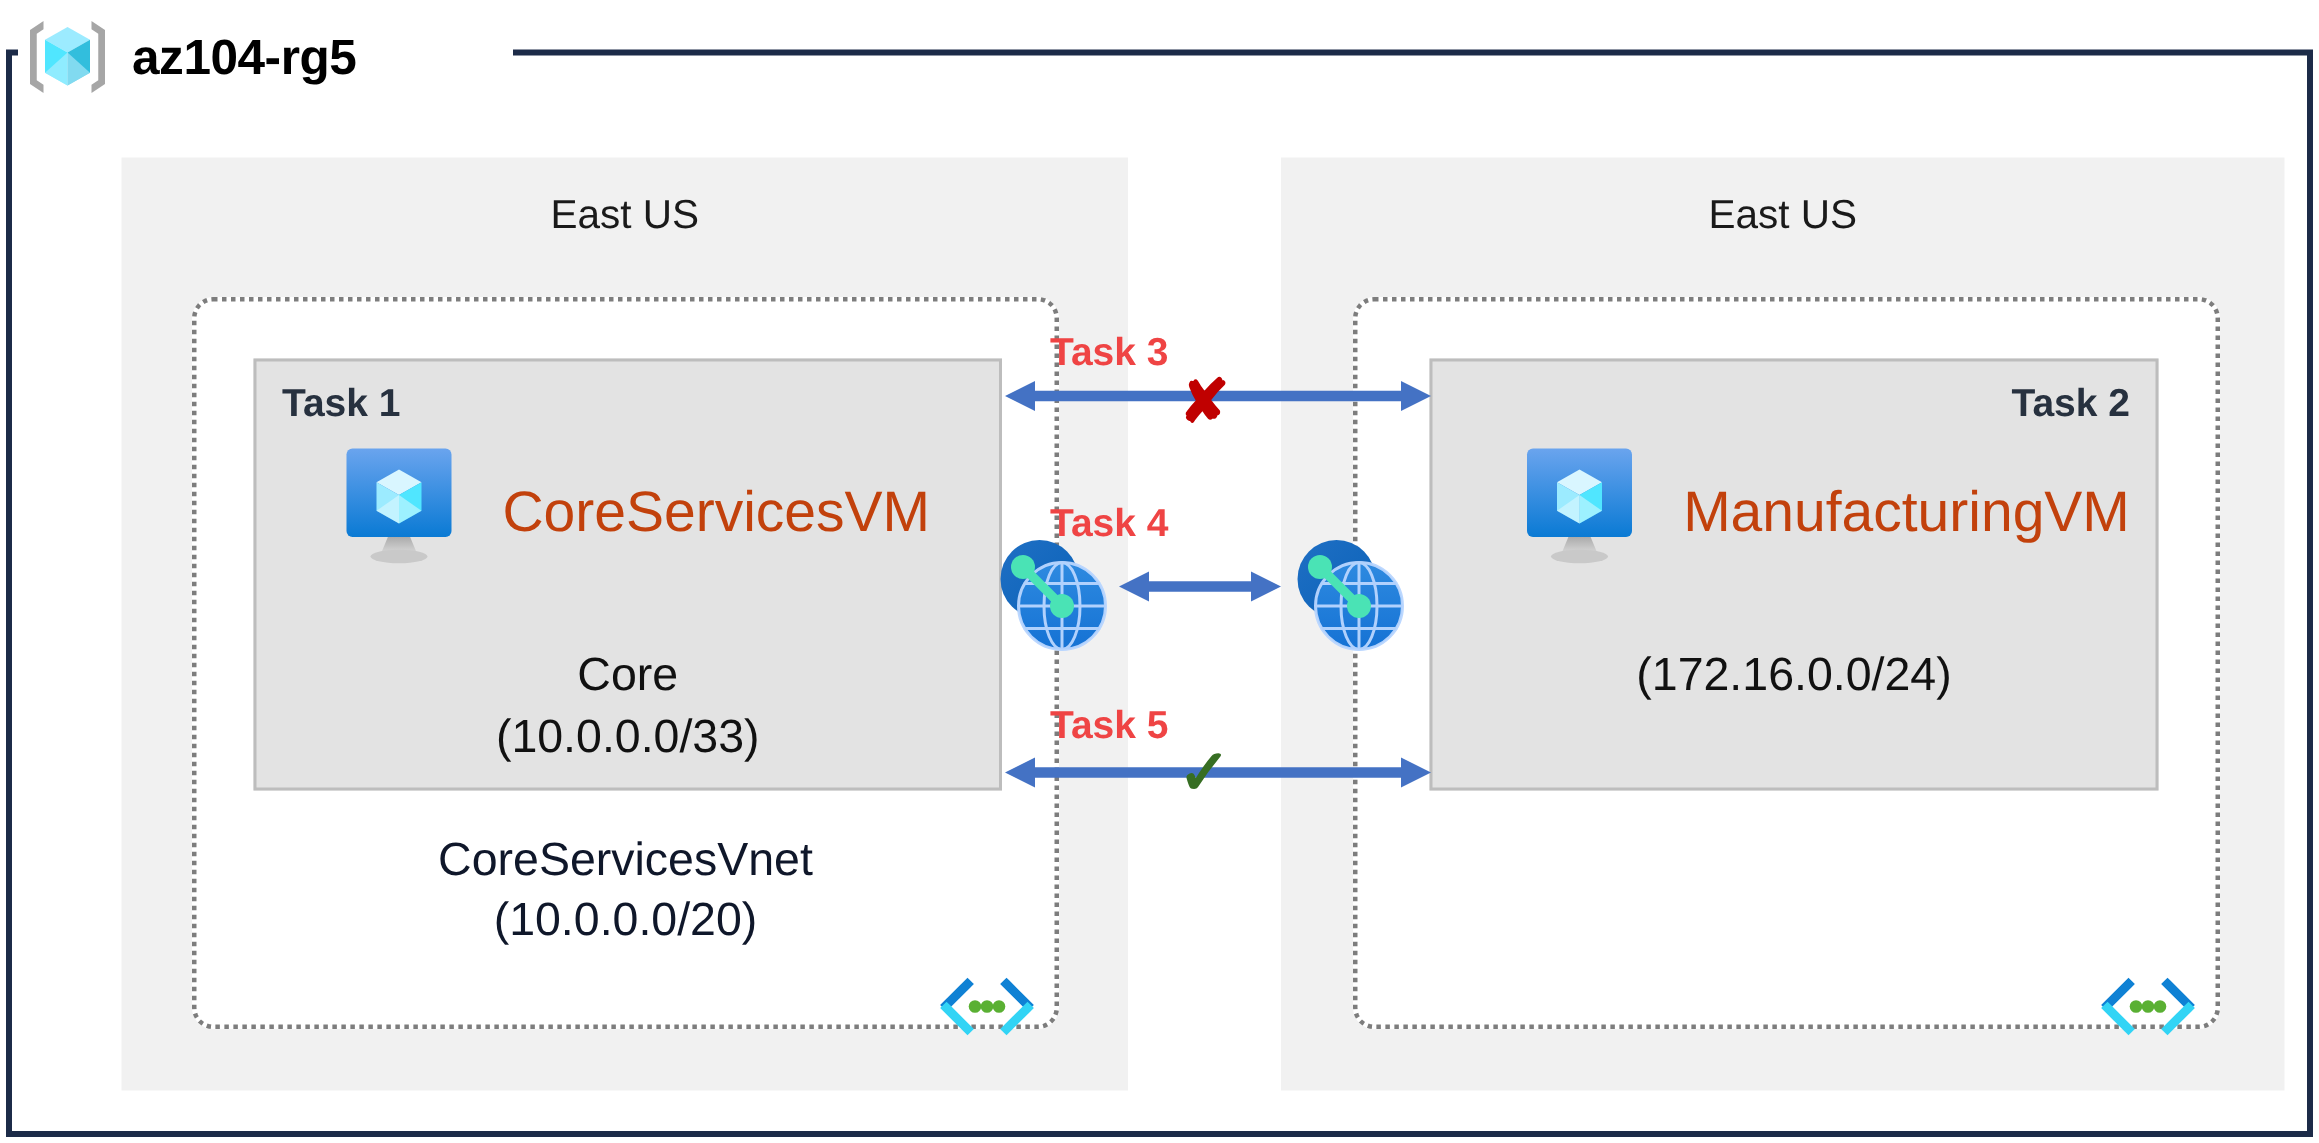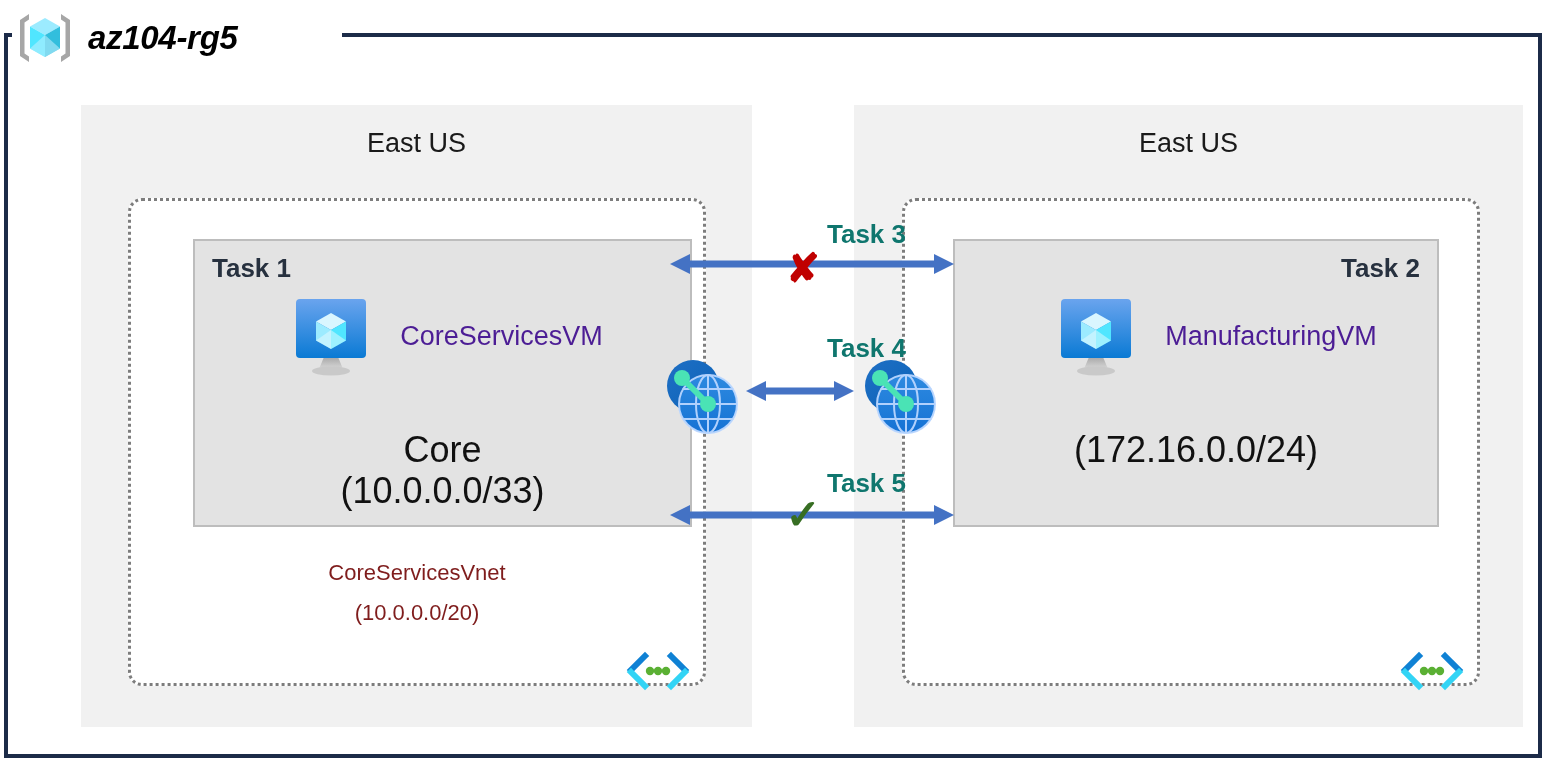--- a/index.html
+++ b/index.html
@@ -43,21 +43,20 @@
   }
 
   .rg-header {
     position: absolute;
     left: 14px;
     top: 8px;
     height: 60px;
     display: flex;
     align-items: center;
     gap: 12px;
-    font-style: italic;
   }
   .rg-title {
     font-size: 33px;
     font-weight: bold;
     color: #000000;
     letter-spacing: -0.3px;
     white-space: nowrap;
   }
 
   
@@ -96,23 +95,23 @@
   }
   #vnet-left  { left: 47px; width: 578px; }
   #vnet-right { left: 48px; width: 578px; }
 
   .vnet-label {
     position: absolute;
     left: 0;
     width: 100%;
     top: 352px;
     text-align: center;
-    font-size: 22px;
+    font-size: 31px;
     line-height: 40px;
-    color: #7f1d1d;
+    color: #0f172a;
   }
   .vnet-label .cidr { display: block; }
 
   
   .vnet-glyph {
     position: absolute;
     right: 12px;
     bottom: -16px;
     width: 66px;
     height: 48px;
@@ -120,21 +119,21 @@
 
   
   .subnet-box {
     position: absolute;
     top: 38px;
     height: 288px;
     background: #e3e3e3;
     border: 2px solid #bdbdbd;
     box-sizing: border-box;
   }
-  #subnet-left  { left: 38px; width: 499px; margin-left: 24px; }
+  #subnet-left  { left: 38px; width: 499px; }
   #subnet-right { left: 48px; width: 486px; }
 
   .task-tag {
     position: absolute;
     top: 12px;
     font-size: 26px;
     font-weight: bold;
     color: #27313f;
     white-space: nowrap;
   }
@@ -145,50 +144,50 @@
     position: absolute;
     top: 56px;
     left: 0;
     width: 100%;
     display: flex;
     align-items: flex-start;
     justify-content: center;
     gap: 14px;
   }
   .vm-name {
-    font-size: 27px;
-    color: #4c1d95;
+    font-size: 38px;
+    color: #c2410c;
     white-space: nowrap;
     margin-top: 24px;
   }
   #subnet-left .vm-row  { padding-left: 6px; }
   #subnet-right .vm-row { padding-left: 22px; }
 
   .subnet-label {
     position: absolute;
     left: 0;
     width: 100%;
     top: 188px;
     text-align: center;
-    font-size: 36px;
+    font-size: 31px;
     line-height: 41px;
     color: #111111;
   }
   .subnet-label .cidr { display: block; }
 
   
   .vm-icon { width: 92px; height: 82px; position: relative; }
 
   
   .task-label {
     position: absolute;
     font-size: 26px;
     font-weight: bold;
-    color: #0f766e;
-    text-align: right;
+    color: #ef4444;
+    text-align: left;
     white-space: nowrap;
   }
   #task3-label { left: 700px; top: 219px; width: 206px; }
   #task4-label { left: 700px; top: 333px; width: 206px; }
   #task5-label { left: 700px; top: 468px; width: 206px; }
 
   .mark {
     position: absolute;
     font-weight: bold;
     line-height: 1;

